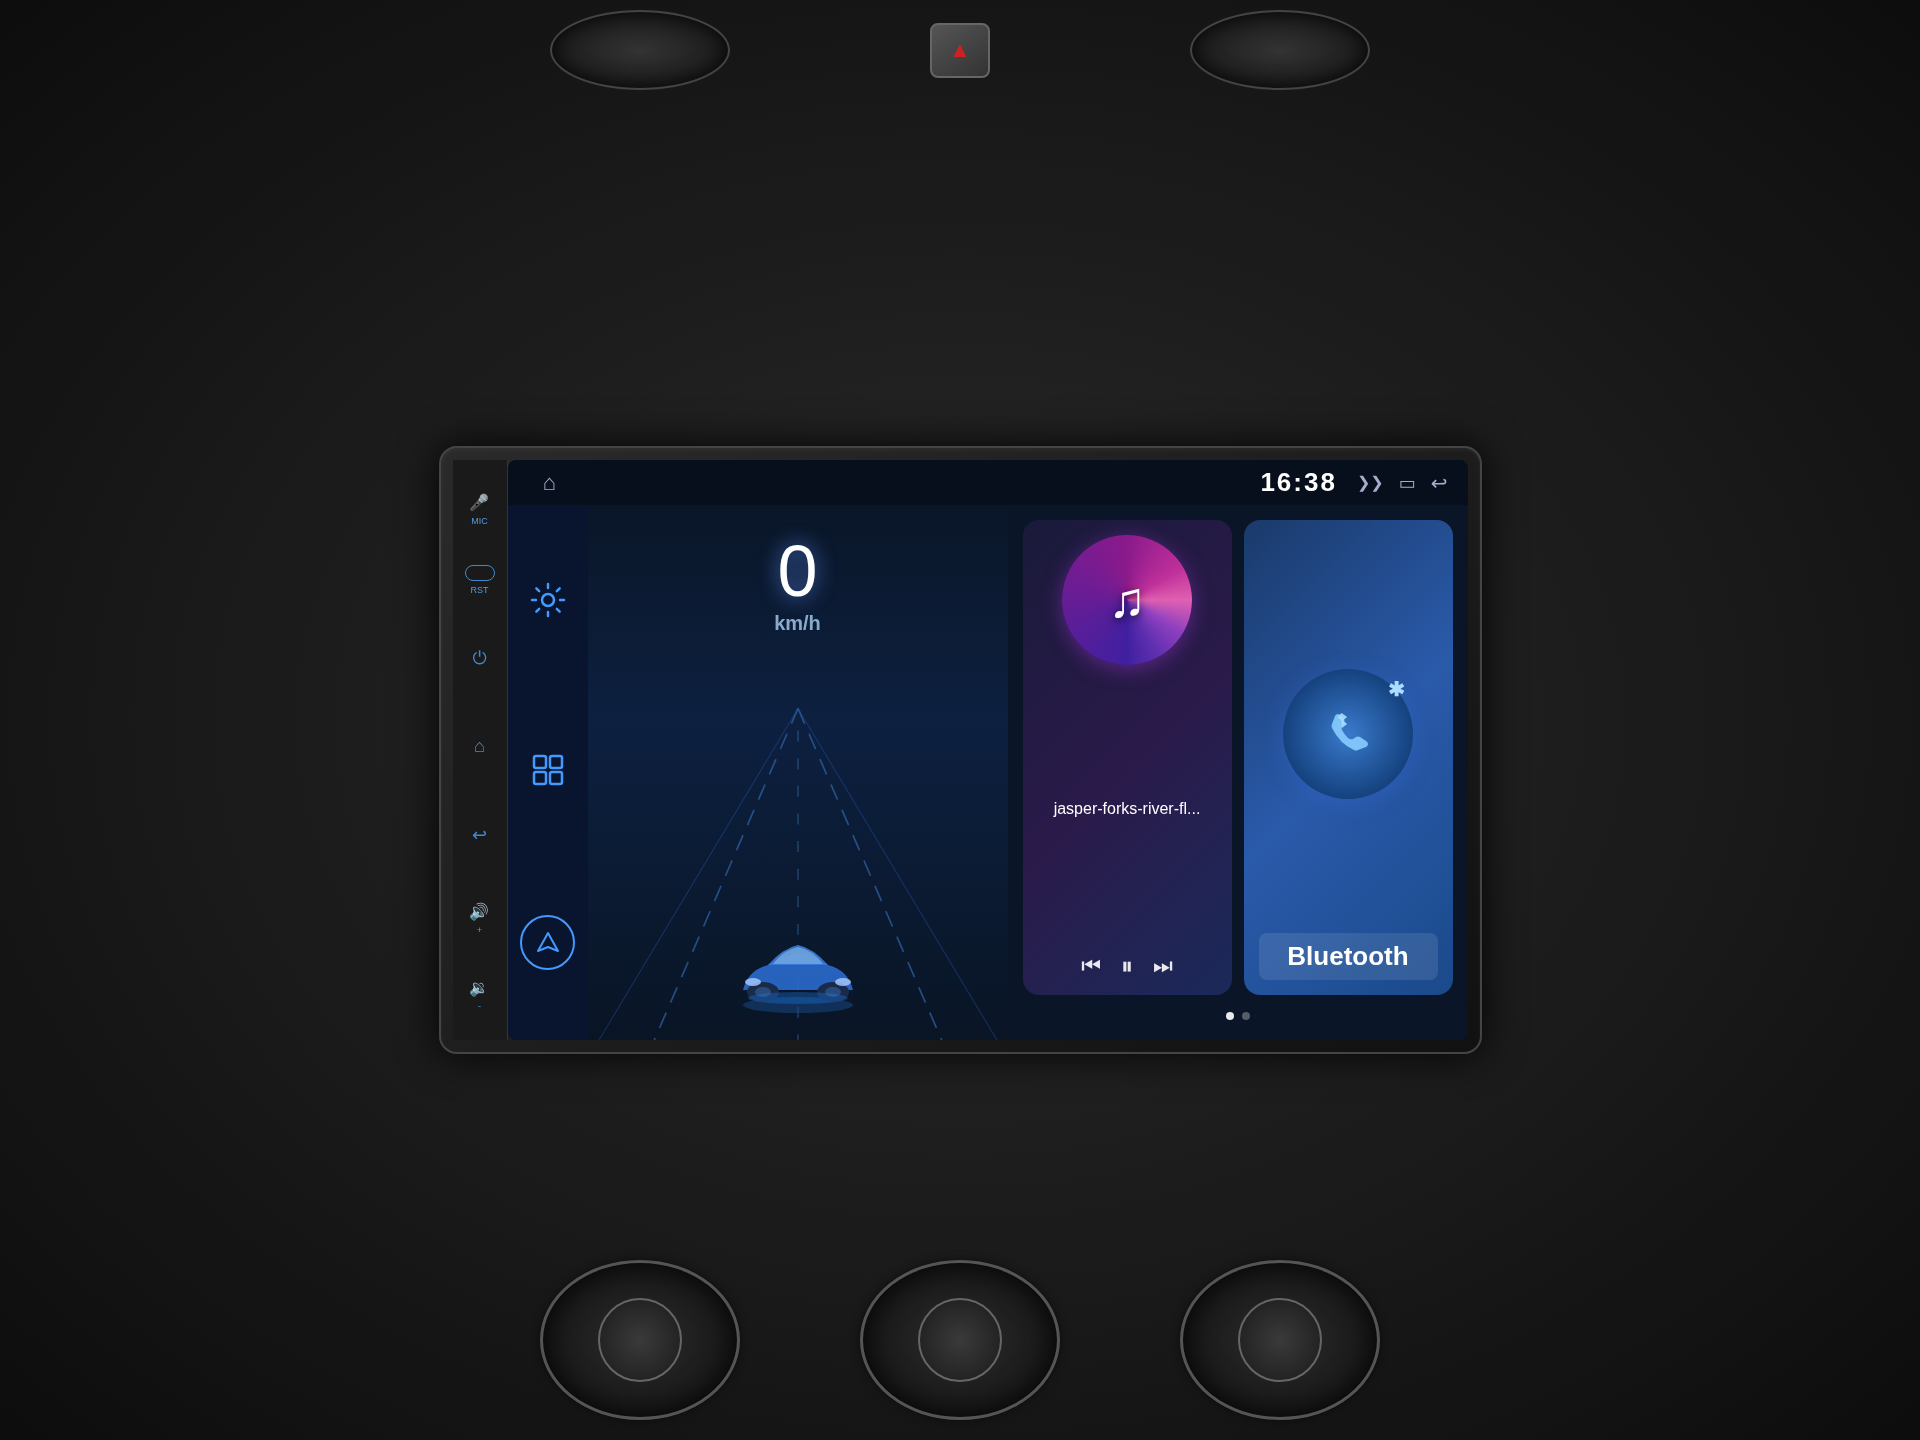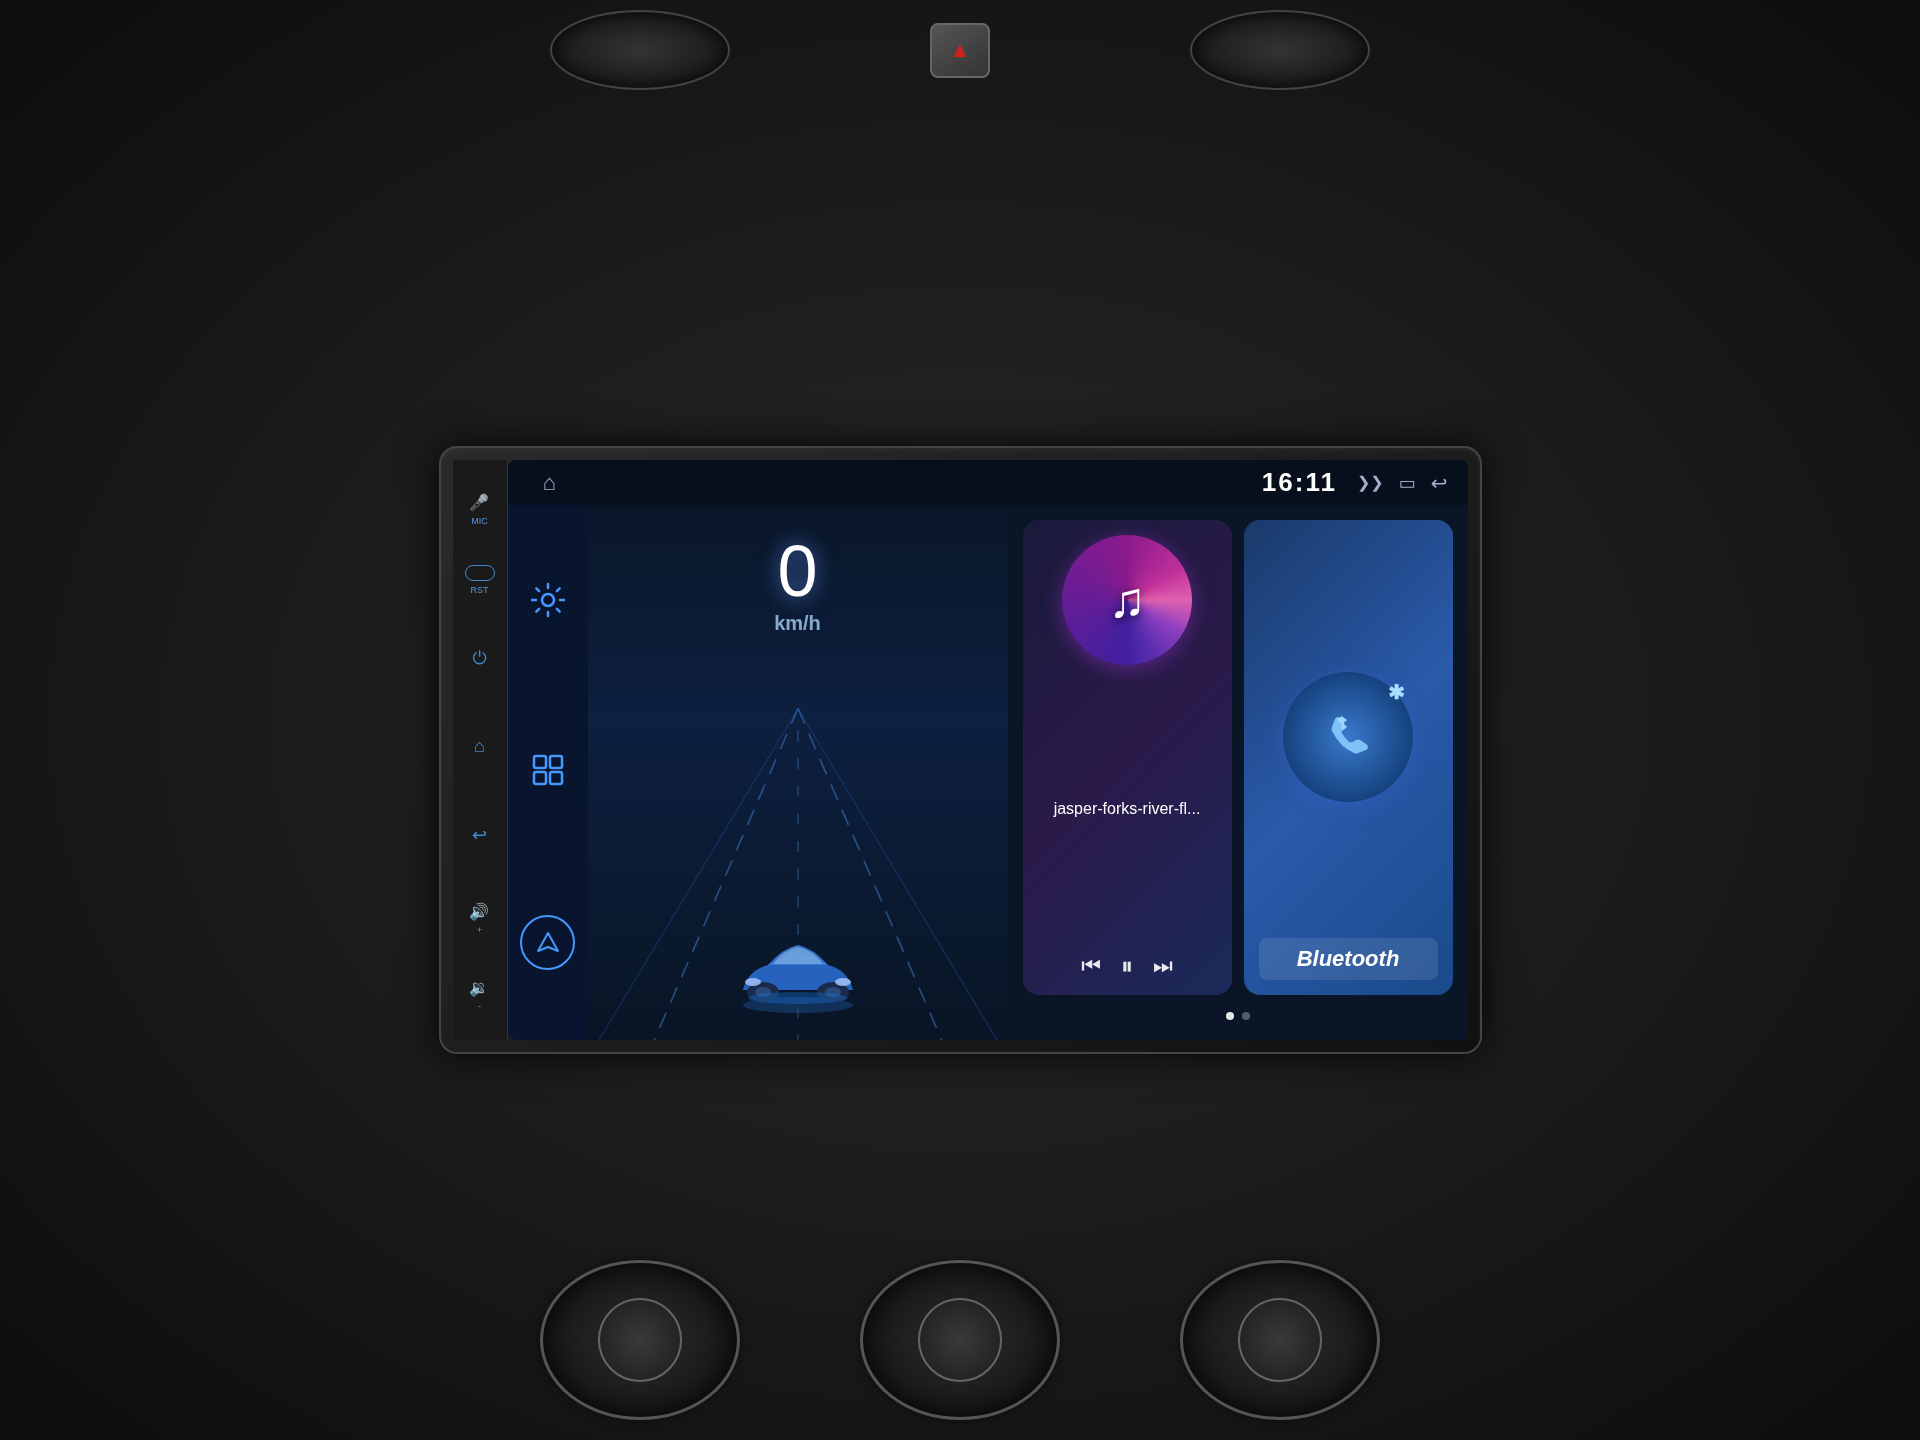--- a/index.html
+++ b/index.html
@@ -315,28 +315,27 @@
       border-radius: 50%;
       background: radial-gradient(circle, #3a7acc 0%, #1a4a8a 60%, #0a2a5a 100%);
       display: flex;
       align-items: center;
       justify-content: center;
       box-shadow: 0 4px 20px rgba(50,100,200,0.5);
     }
 
     .bt-label {
       color: #ffffff;
-      font-size: 22px;
+      font-size: 26px;
       font-weight: bold;
       text-align: center;
       padding: 8px;
       background: rgba(255,255,255,0.1);
       border-radius: 8px;
       width: 100%;
-      font-style: italic;
     }
 
     
     .dots-indicator {
       display: flex;
       gap: 8px;
       justify-content: center;
       padding: 5px;
     }
 
@@ -456,21 +455,21 @@
         </div>
       </div>
 
       <div class="screen">
 
         <div class="status-bar">
 
           <div style="flex:1; display:flex; align-items:center; padding-left:15px;">
             <span style="color:#aaaacc; font-size:22px;">⌂</span>
           </div>
-          <div class="clock">16:11</div>
+          <div class="clock">16:38</div>
           <div class="status-icons">
             <span style="font-size:16px; color:#aaaacc;">❯❯</span>
             <span style="font-size:18px; color:#aaaacc;">▭</span>
             <span style="font-size:20px; color:#aaaacc;">↩</span>
           </div>
         </div>
 
         <div class="main-content">
 
           <div class="left-sidebar">

